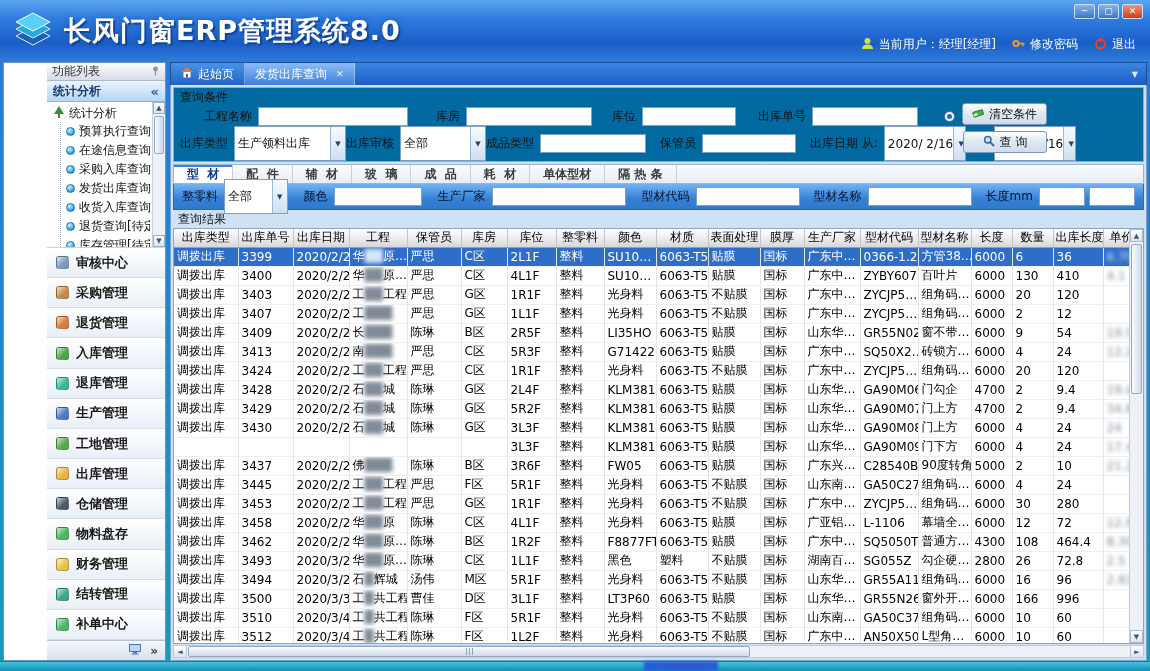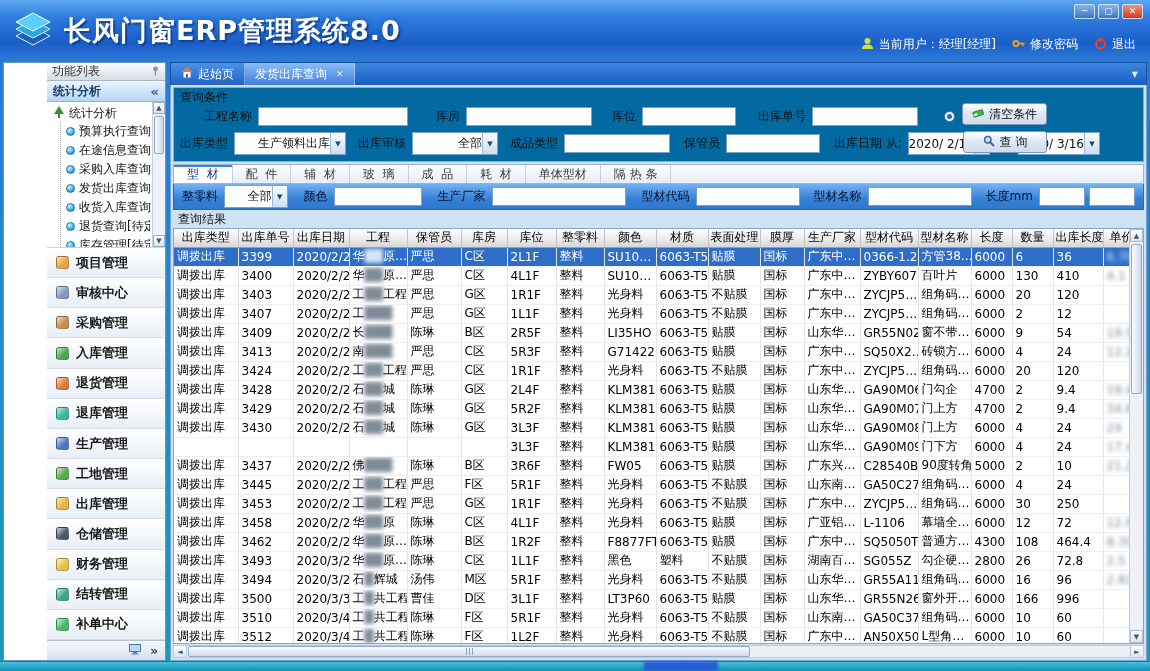--- a/index.html
+++ b/index.html
@@ -64,39 +64,39 @@
 .tab-caret{margin-left:auto;align-self:center;padding-right:8px;color:#dceafc;font-size:8px;}
 .content{flex:1;display:flex;flex-direction:column;background:#cfe2f4;border:1px solid #7aa2cc;border-top:0;
   padding:2px;min-height:0;}
 
 
 .query-panel{flex:none;background:#0369a1;border:1px solid #86aed6;position:relative;padding:15px 6px 4px 6px;}
 .qp-title{position:absolute;top:1px;left:6px;color:#111;}
 .qrow{display:flex;align-items:center;height:27px;}
 .qrow label{white-space:nowrap;color:#111;}
 .ti{height:19px;border:1px solid #7aa2c8;background:#fff;font:inherit;font-size:12px;padding:0 3px;}
-.selbox{height:23px;border:1px solid #7aa2c8;background:#fff;display:inline-flex;align-items:center;
-  justify-content:flex-end;padding-left:3px;white-space:nowrap;overflow:hidden;color:#111;}
+.selbox{height:35px;border:1px solid #7aa2c8;background:#fff;display:inline-flex;align-items:center;
+  justify-content:space-between;padding-left:3px;white-space:nowrap;overflow:hidden;color:#111;}
 .selbox .da{width:15px;height:100%;flex:none;display:flex;align-items:center;justify-content:center;
   font-size:7px;color:#246;background:linear-gradient(#f8fbfe,#cddff1);border-left:1px solid #9ab8d8;}
 .radio{width:11px;height:11px;border-radius:50%;border:1px solid #5a7a9a;flex:none;
   background:radial-gradient(#fff,#e8f0f8);display:inline-flex;align-items:center;justify-content:center;}
 .radio.sel::after{content:"";width:5px;height:5px;border-radius:50%;background:#1c6adc;}
 .xpbtn{height:22px;display:inline-flex;align-items:center;gap:5px;padding:0 9px;border:1px solid #7a96bc;
   border-radius:3px;background:linear-gradient(#fefefe,#dfe9f4 45%,#cfdcec);font:inherit;color:#111;white-space:nowrap;}
 .btn-clear{position:absolute;top:15px;right:96px;}
 .btn-search{position:absolute;top:43px;right:96px;width:84px;justify-content:center;}
-.ml6{margin-left:6px;}.ml12{margin-left:12px;}.ml14{margin-left:14px;}
+.ml6{margin-left:6px;}.ml12{}.ml14{margin-left:14px;}
 .ml16{margin-left:16px;}.ml20{margin-left:20px;}.ml22{margin-left:22px;}.ml24{margin-left:24px;}
 .ml26{margin-left:26px;}.ml28{margin-left:28px;}
 
 
 .mtabs{flex:none;height:20px;display:flex;margin-top:2px;
   background:linear-gradient(#fbfcfe,#e7edf5);border:1px solid #9cb6d2;}
-.mtab{display:flex;align-items:center;padding:0 13px;border-right:1px solid #c4d0de;font-weight:normal;
+.mtab{display:flex;align-items:center;padding:0 13px;border-right:1px solid #c4d0de;font-weight:bold;
   color:#3a3a3a;white-space:pre;}
 .mtab.active{background:#fff;box-shadow:inset 0 2px 0 #3f7fdd;color:#14387c;}
 
 
 .filter-bar{flex:none;height:26px;display:flex;align-items:center;padding:0 8px;color:#04122e;
   background:linear-gradient(#74b2f2,#3580d6 60%,#2f78cc);border:1px solid #2a68b4;border-top:0;}
 .filter-bar label{white-space:nowrap;}
 
 .results-label{flex:none;height:18px;line-height:18px;padding-left:5px;color:#111;}
 
@@ -242,58 +242,58 @@
             </div>
           </div>
         <div class="tree-scroll">
           <div class="sarrow up">▲</div>
           <div class="tree-thumb"></div>
           <div class="sarrow dn">▼</div>
         </div>
       </div>
       <div class="menu">
           <div class="menu-item">
-            <span class="menu-ico" style="background: linear-gradient(135deg, rgba(255, 255, 255, 0.75), rgba(255, 255, 255, 0) 60%), rgb(232, 163, 61);"></span>
-            <span>项目管理</span>
-          </div>
-          <div class="menu-item">
             <span class="menu-ico" style="background: linear-gradient(135deg, rgba(255, 255, 255, 0.75), rgba(255, 255, 255, 0) 60%), rgb(125, 155, 191);"></span>
             <span>审核中心</span>
           </div>
           <div class="menu-item">
             <span class="menu-ico" style="background: linear-gradient(135deg, rgba(255, 255, 255, 0.75), rgba(255, 255, 255, 0) 60%), rgb(200, 139, 74);"></span>
             <span>采购管理</span>
           </div>
           <div class="menu-item">
+            <span class="menu-ico" style="background: linear-gradient(135deg, rgba(255, 255, 255, 0.75), rgba(255, 255, 255, 0) 60%), rgb(224, 122, 58);"></span>
+            <span>退货管理</span>
+          </div>
+          <div class="menu-item">
             <span class="menu-ico" style="background: linear-gradient(135deg, rgba(255, 255, 255, 0.75), rgba(255, 255, 255, 0) 60%), rgb(74, 168, 72);"></span>
             <span>入库管理</span>
           </div>
           <div class="menu-item">
-            <span class="menu-ico" style="background: linear-gradient(135deg, rgba(255, 255, 255, 0.75), rgba(255, 255, 255, 0) 60%), rgb(224, 122, 58);"></span>
-            <span>退货管理</span>
-          </div>
-          <div class="menu-item">
             <span class="menu-ico" style="background: linear-gradient(135deg, rgba(255, 255, 255, 0.75), rgba(255, 255, 255, 0) 60%), rgb(53, 184, 160);"></span>
             <span>退库管理</span>
           </div>
           <div class="menu-item">
             <span class="menu-ico" style="background: linear-gradient(135deg, rgba(255, 255, 255, 0.75), rgba(255, 255, 255, 0) 60%), rgb(74, 120, 200);"></span>
             <span>生产管理</span>
           </div>
           <div class="menu-item">
             <span class="menu-ico" style="background: linear-gradient(135deg, rgba(255, 255, 255, 0.75), rgba(255, 255, 255, 0) 60%), rgb(88, 168, 72);"></span>
             <span>工地管理</span>
           </div>
           <div class="menu-item">
             <span class="menu-ico" style="background: linear-gradient(135deg, rgba(255, 255, 255, 0.75), rgba(255, 255, 255, 0) 60%), rgb(232, 180, 61);"></span>
             <span>出库管理</span>
           </div>
           <div class="menu-item">
             <span class="menu-ico" style="background: linear-gradient(135deg, rgba(255, 255, 255, 0.75), rgba(255, 255, 255, 0) 60%), rgb(74, 88, 104);"></span>
             <span>仓储管理</span>
+          </div>
+          <div class="menu-item">
+            <span class="menu-ico" style="background: linear-gradient(135deg, rgba(255, 255, 255, 0.75), rgba(255, 255, 255, 0) 60%), rgb(72, 184, 88);"></span>
+            <span>物料盘存</span>
           </div>
           <div class="menu-item">
             <span class="menu-ico" style="background: linear-gradient(135deg, rgba(255, 255, 255, 0.75), rgba(255, 255, 255, 0) 60%), rgb(232, 196, 61);"></span>
             <span>财务管理</span>
           </div>
           <div class="menu-item">
             <span class="menu-ico" style="background: linear-gradient(135deg, rgba(255, 255, 255, 0.75), rgba(255, 255, 255, 0) 60%), rgb(56, 168, 136);"></span>
             <span>结转管理</span>
           </div>
           <div class="menu-item">
@@ -775,21 +775,21 @@
                     <td>整料</td>
                     <td>光身料</td>
                     <td>6063-T5</td>
                     <td>不贴膜</td>
                     <td>国标</td>
                     <td>广东中…</td>
                     <td>ZYCJP5…</td>
                     <td>组角码…</td>
                     <td>6000</td>
                     <td>30</td>
-                    <td>250</td>
+                    <td>280</td>
                     <td></td>
                     <td>0</td>
                   </tr>
                   <tr>
                     <td>调拨出库</td>
                     <td>3458</td>
                     <td>2020/2/28</td>
                     <td><span>华</span><span class="blur">██</span><span>原</span></td>
                     <td>陈琳</td>
                     <td>C区</td>

